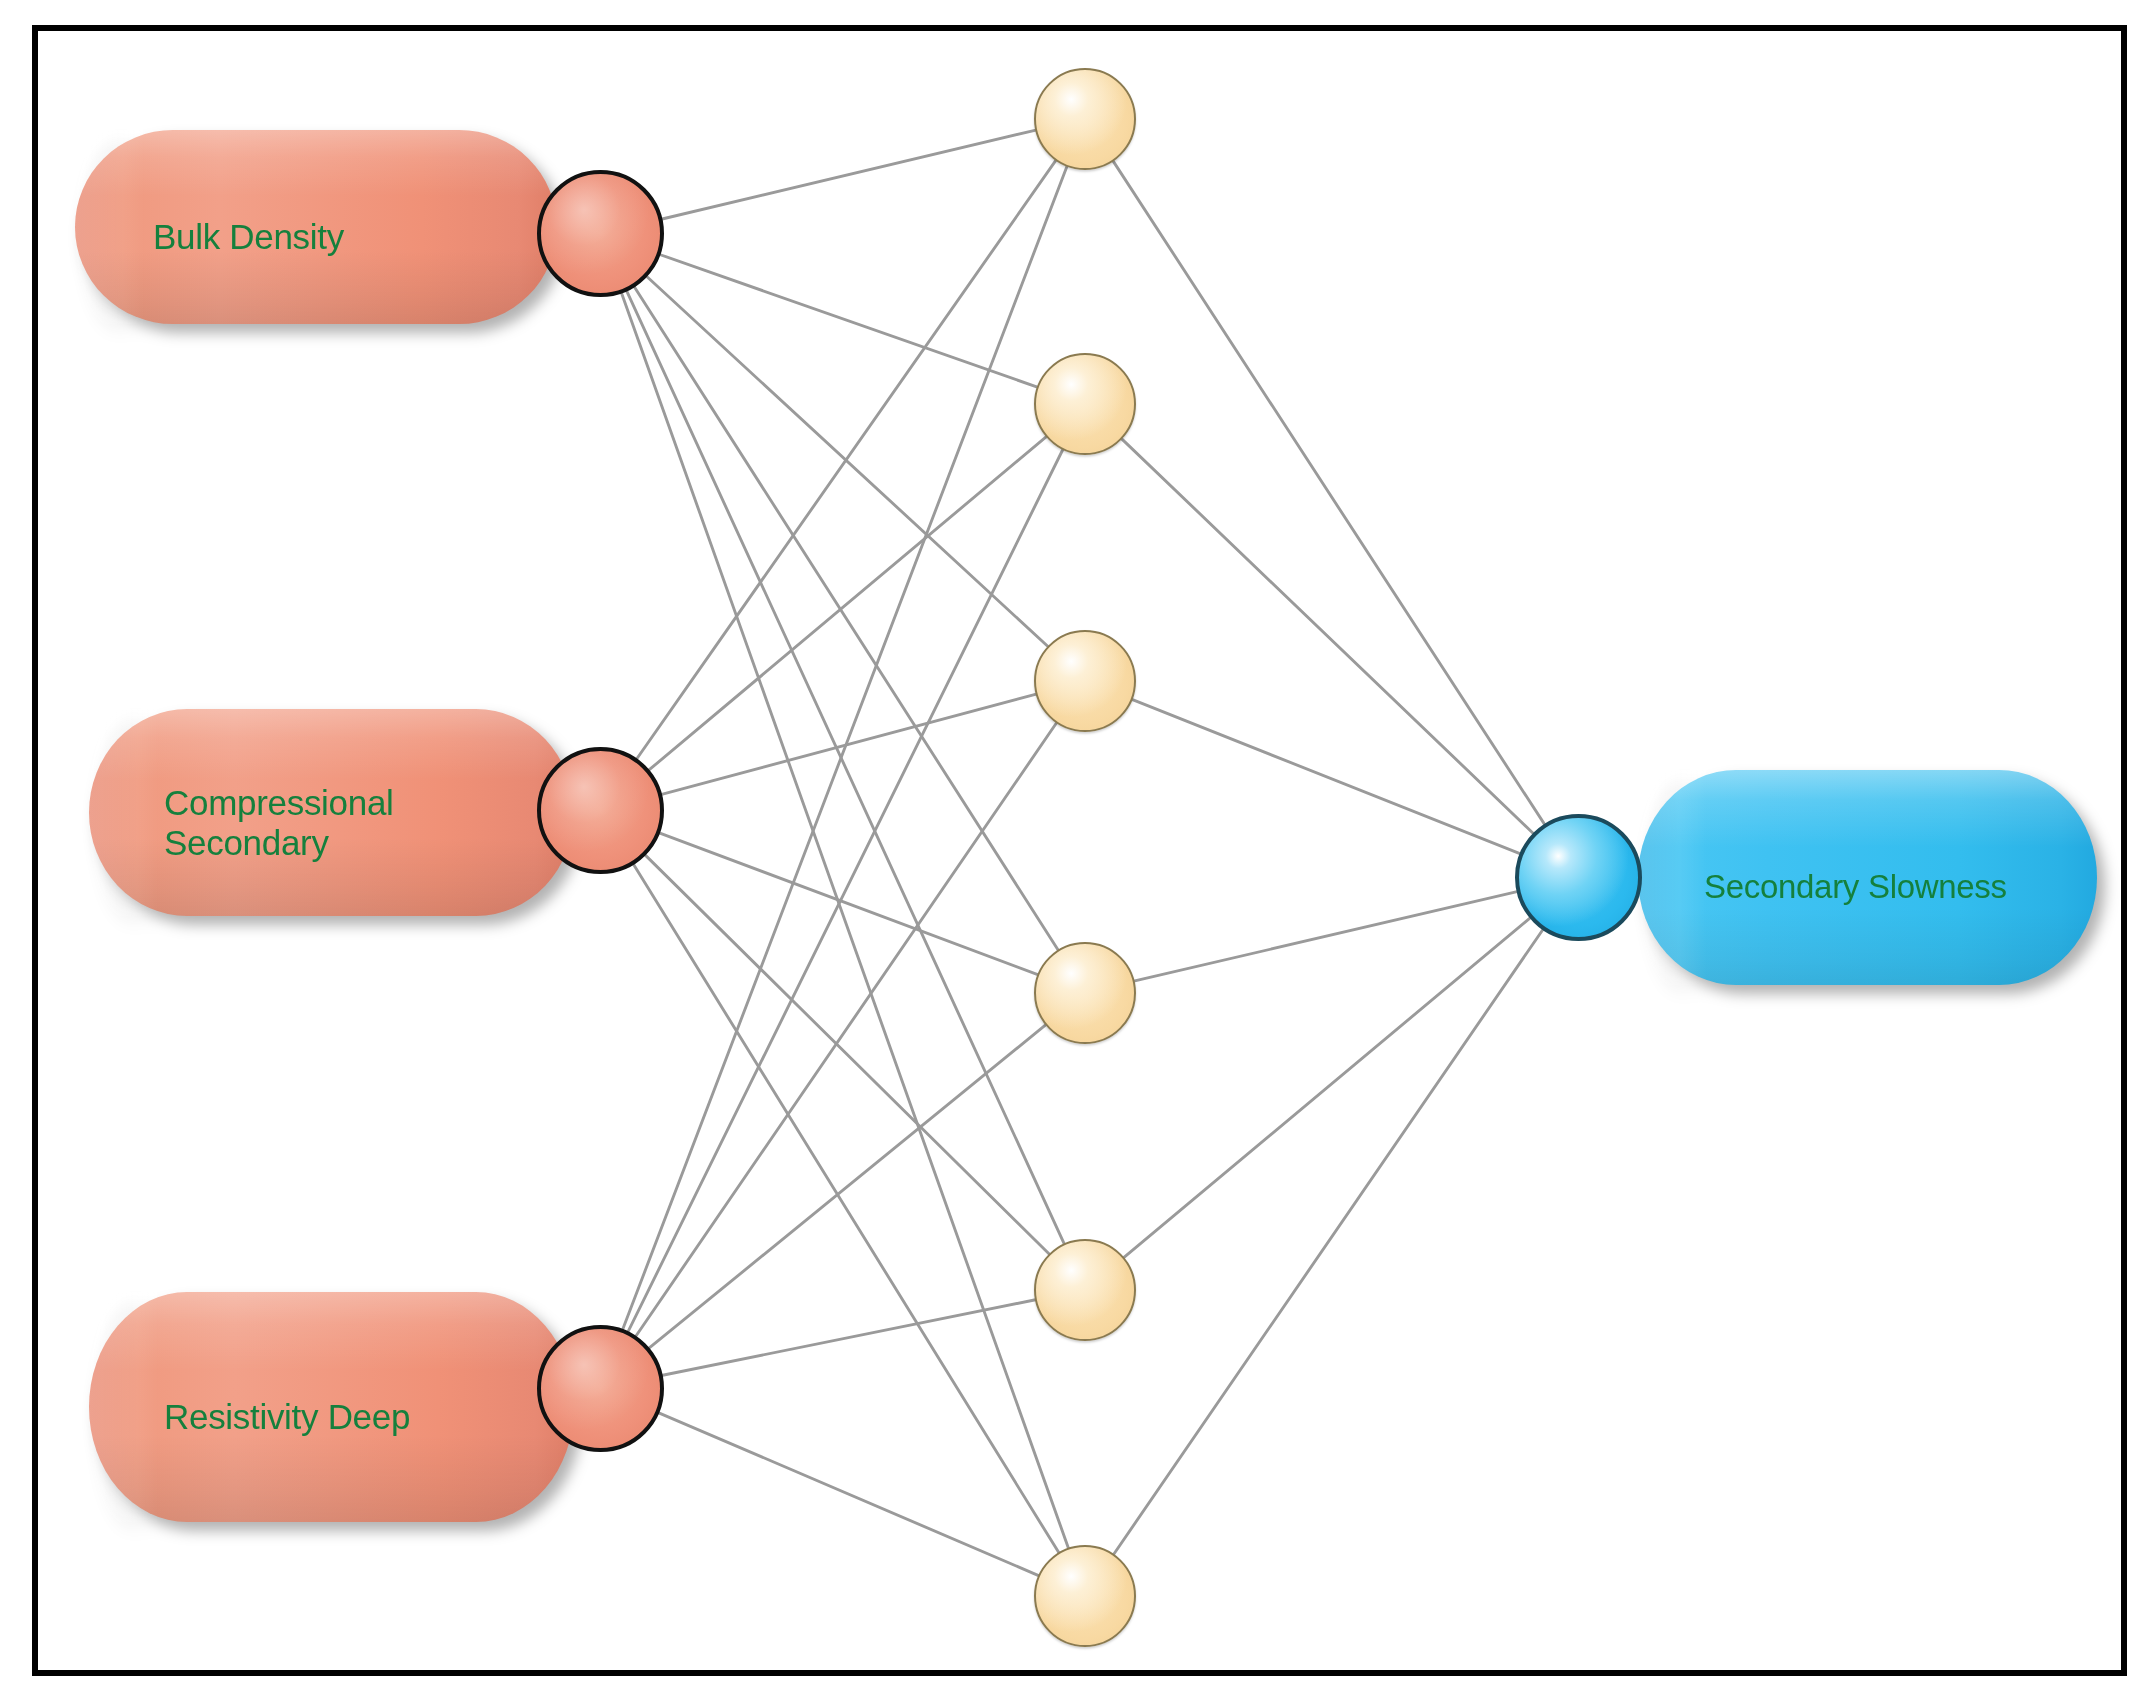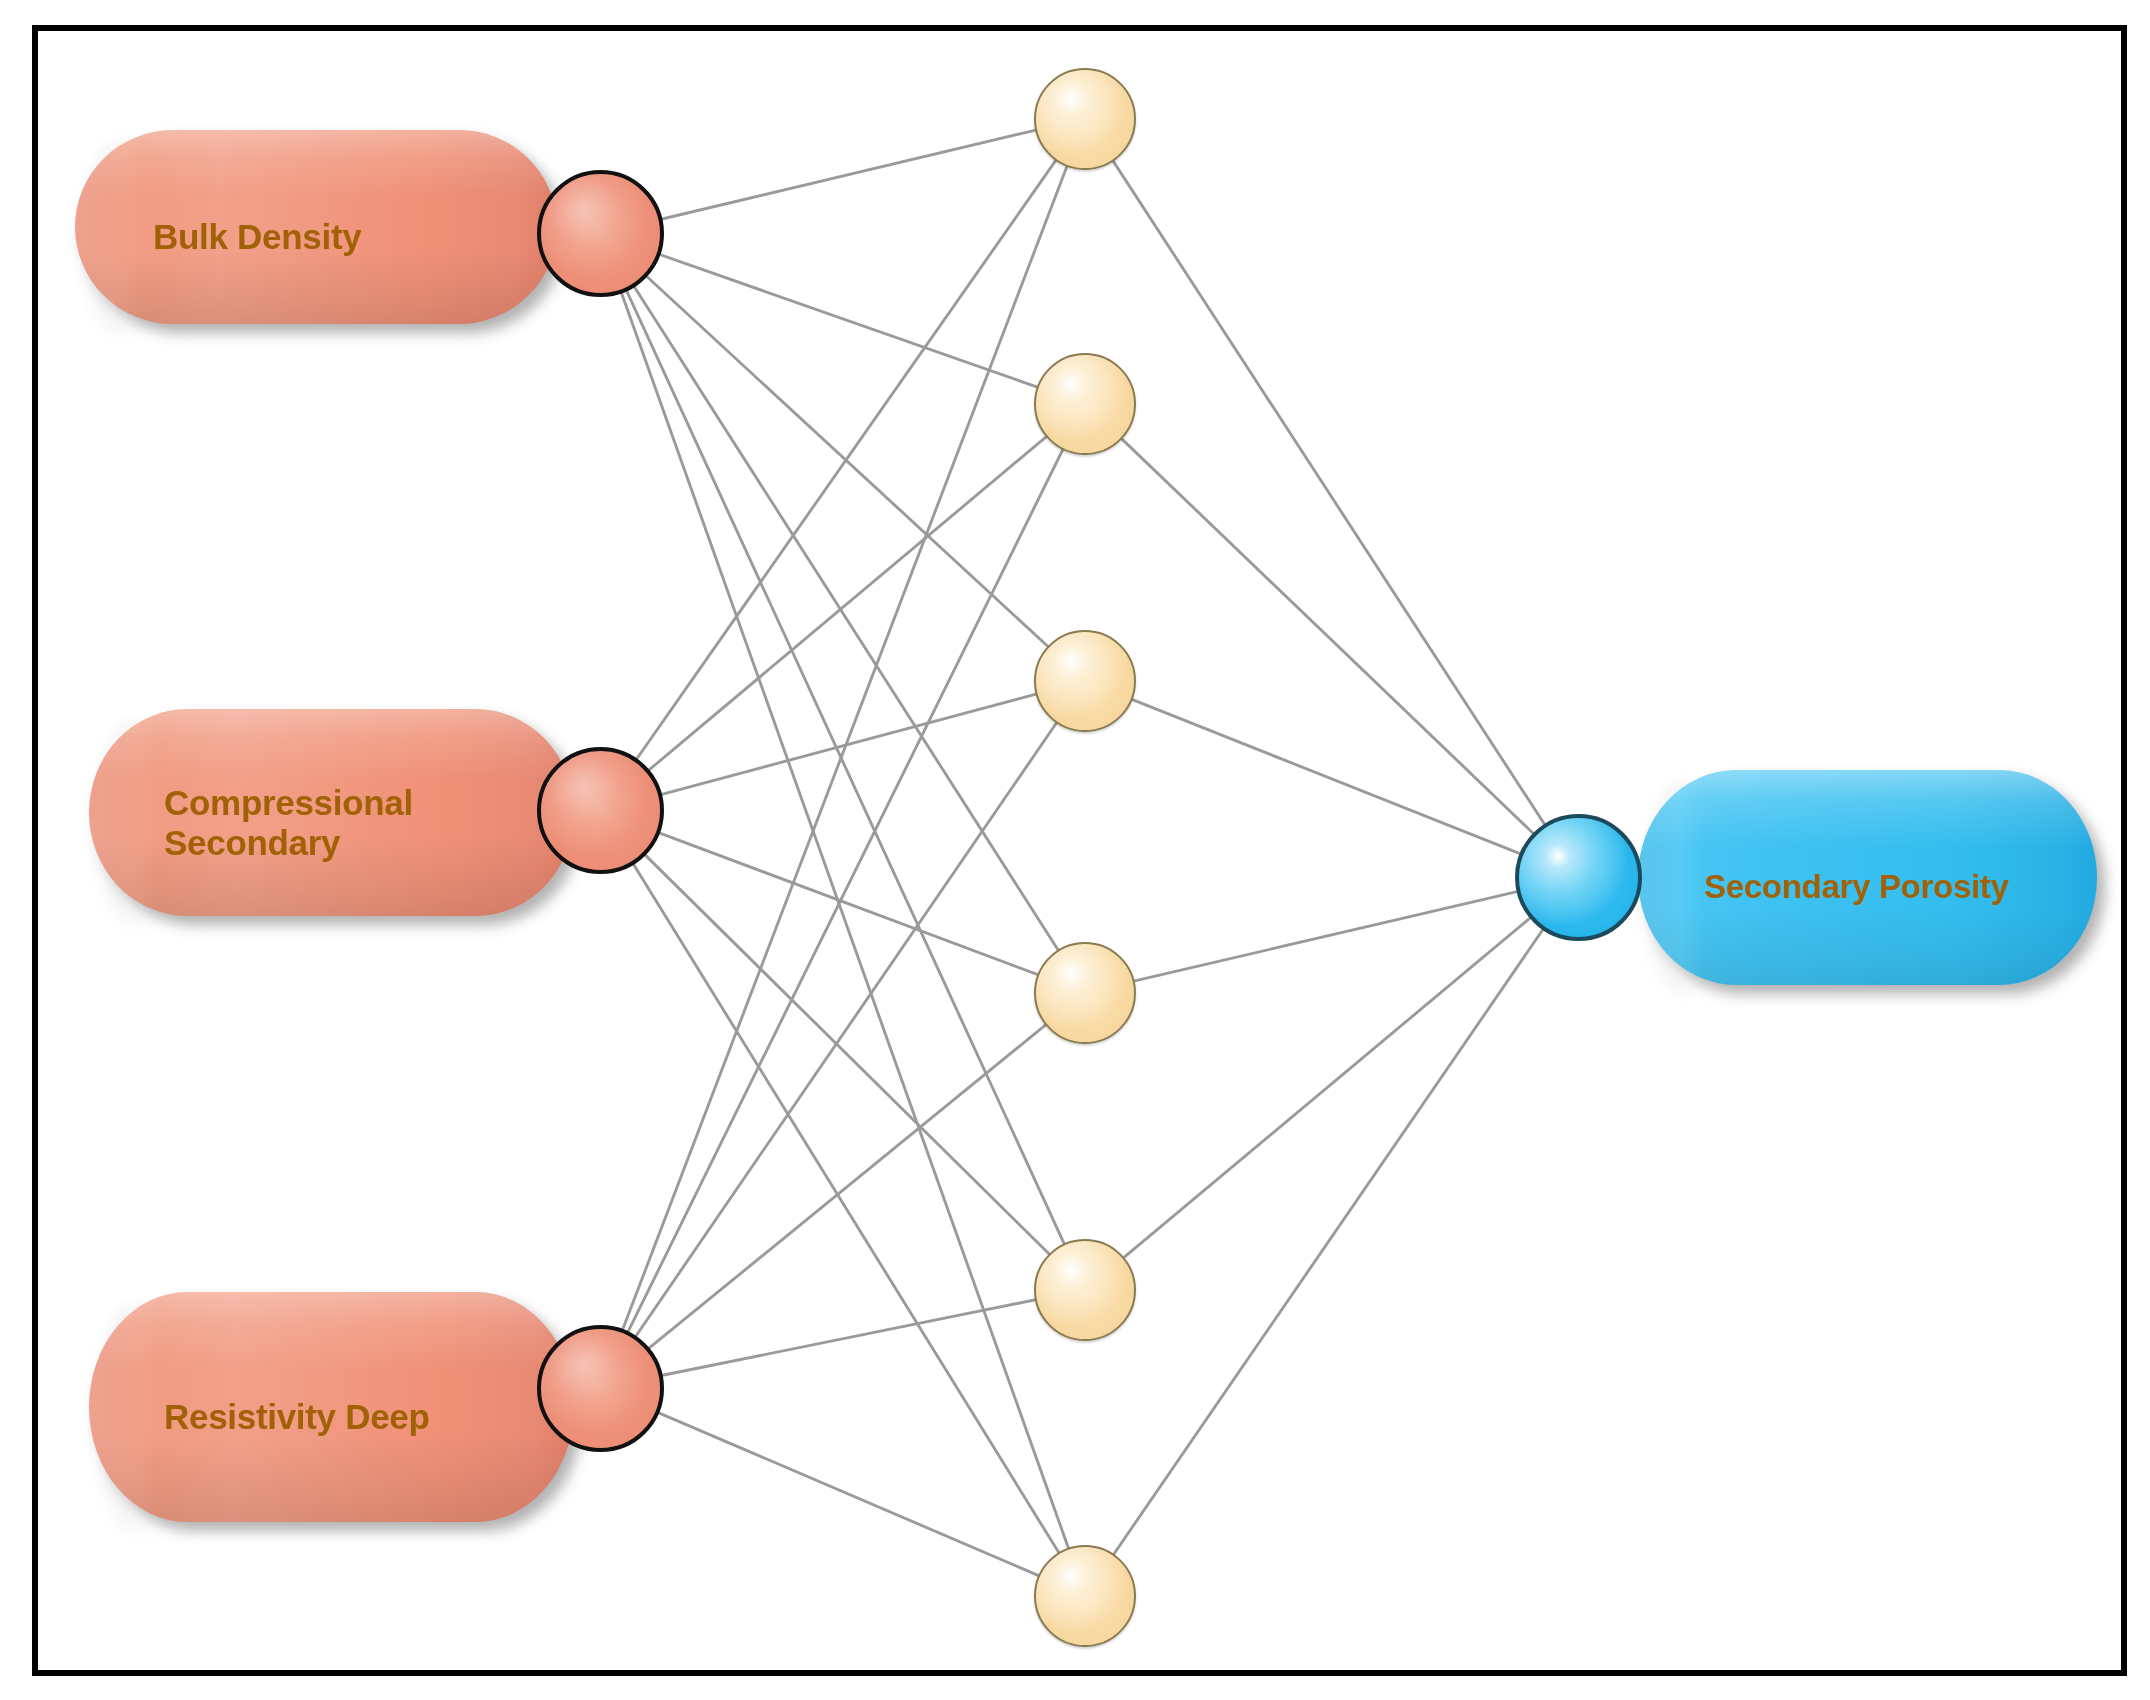--- a/index.html
+++ b/index.html
@@ -59,22 +59,22 @@
   
   .pill .cap{
     position:absolute;top:0;bottom:0;left:0;width:69px;
     border-radius:35px 0 0 35px / 50% 0 0 50%;
     background:linear-gradient(to right, rgba(255,255,255,0.22), rgba(255,255,255,0.0));
     pointer-events:none;
   }
   .pill .label{
     position:relative;
     z-index:3;
-    color:#a16207;
-    font-weight:bold;
+    color:#15803d;
+    font-weight:normal;
     letter-spacing:-0.3px;
     line-height:1.12;
     margin-top:20px;
   }
 
   
   .node{position:absolute;border-radius:50%;box-sizing:border-box;}
   .node.input{
     background:
       radial-gradient(circle at 36% 30%, rgba(255,255,255,0.42) 0%, rgba(255,255,255,0.10) 32%, rgba(255,255,255,0) 58%),
@@ -148,21 +148,21 @@
 
   <div class="pill salmon" style="left:89px;top:1292px;width:485px;height:230px;">
     <div class="pill-body"></div>
     <div class="cap"></div>
     <div class="label" style="margin-left:75px;font-size:35px;">Resistivity Deep</div>
   </div>
 
   <div class="pill blue" style="left:1638px;top:770px;width:459px;height:215px;">
     <div class="pill-body"></div>
     <div class="cap"></div>
-    <div class="label" style="margin-left:66px;font-size:33px;">Secondary Porosity</div>
+    <div class="label" style="margin-left:66px;font-size:33px;">Secondary Slowness</div>
   </div>
 
   <div id="nodes">
       <div class="node input" style="left: 537px; top: 170px; width: 127px; height: 127px;"></div>
       <div class="node input" style="left: 537px; top: 747px; width: 127px; height: 127px;"></div>
       <div class="node input" style="left: 537px; top: 1325px; width: 127px; height: 127px;"></div>
       <div class="node hidden" style="left: 1034px; top: 68px; width: 102px; height: 102px;"></div>
       <div class="node hidden" style="left: 1034px; top: 353px; width: 102px; height: 102px;"></div>
       <div class="node hidden" style="left: 1034px; top: 630px; width: 102px; height: 102px;"></div>
       <div class="node hidden" style="left: 1034px; top: 942px; width: 102px; height: 102px;"></div>

